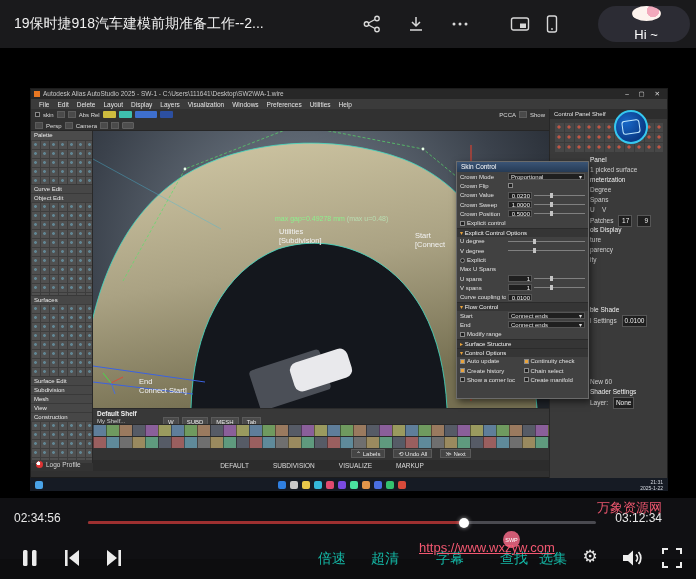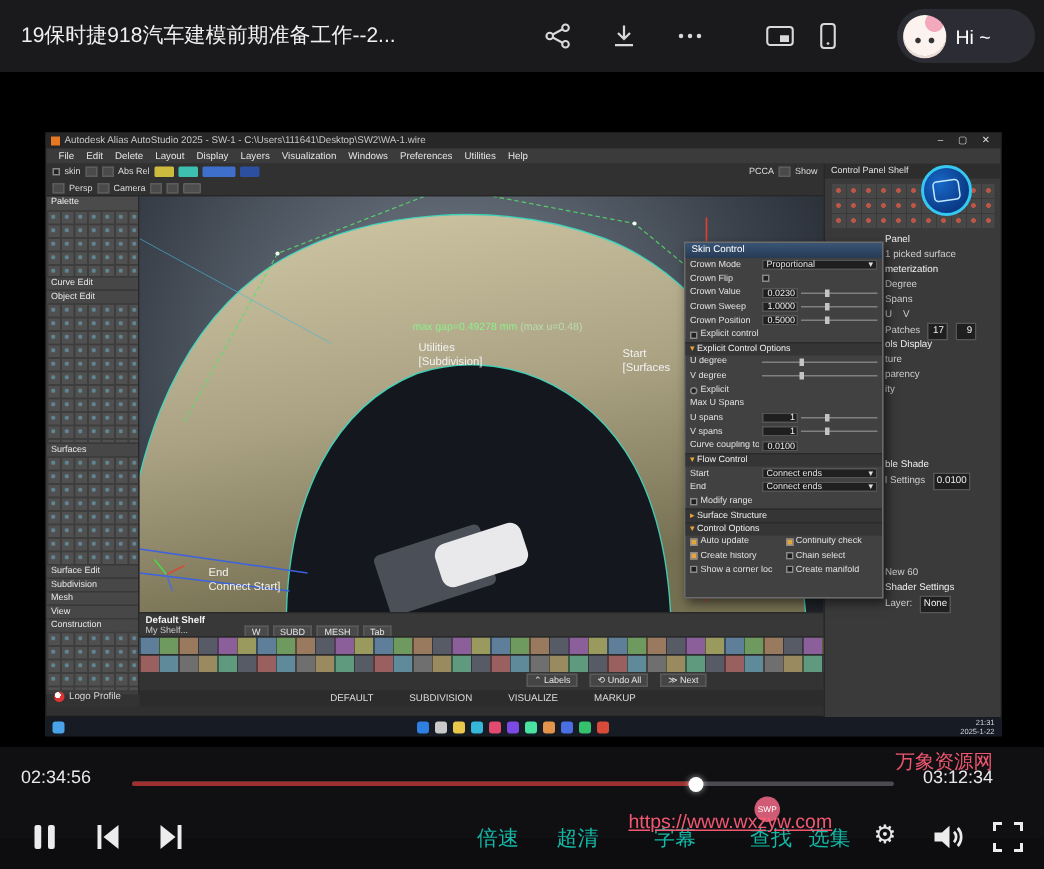--- a/index.html
+++ b/index.html
@@ -7,21 +7,21 @@
     font-family:"Liberation Sans", sans-serif; }
   .stage { position:absolute; inset:0; width:696px; height:579px; background:#0d0d0f; }
 
   
   .topbar { position:absolute; top:0; left:0; width:696px; height:48px; background:#1a1a1c; z-index:20; }
   .tb-title { position:absolute; left:14px; top:15px; font-size:14px; color:#f0f0f0; max-width:330px;
     white-space:nowrap; overflow:hidden; }
   .tb-ic { position:absolute; top:14px; width:20px; height:20px; cursor:pointer; }
   .tb-ic svg { width:20px; height:20px; }
   .pill { position:absolute; right:6px; top:6px; height:36px; width:92px; background:#2c2c34;
-    border-radius:18px; display:flex; align-items:center; padding-left:4px; gap:6px; }
+    border-radius:18px; display:flex; align-items:center; padding-left:4px; gap:6px;flex-direction:column; }
   .avatar { width:29px; height:29px; border-radius:50%;
     background:
       radial-gradient(circle at 10px 17px, #333 1.5px, transparent 2.2px),
       radial-gradient(circle at 19px 17px, #333 1.5px, transparent 2.2px),
       radial-gradient(circle at 21px 5px, #f2a9bc 6px, transparent 6.5px),
       radial-gradient(circle at 50% 45%, #fdf3ee 0 14px, transparent 14px);
     background-color:#e9dcd6; }
   .hi { color:#fff; font-size:13px; }
 
   
@@ -331,21 +331,21 @@
           <div class="anno anno-gap">
             <span>max gap=0.49278 mm</span>
             <span class="dim">(max u=0.48)</span>
           </div>
           <div class="anno anno-crown">
             <div>Utilities</div>
             <div>[Subdivision]</div>
           </div>
           <div class="anno anno-start">
             <div>Start</div>
-            <div>[Surfaces</div>
+            <div>[Connect</div>
           </div>
           <div class="anno anno-end">
             <div>End</div>
             <div>Connect Start]</div>
           </div>
         </div>
 
         <aside class="a-right">
           <div class="rp-head">Control Panel Shelf</div>
           <div class="rp-grid"></div>

